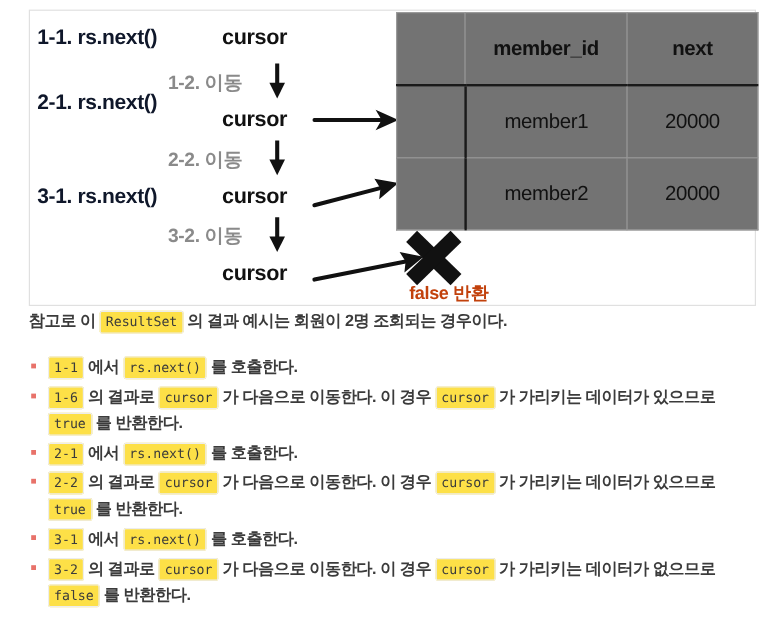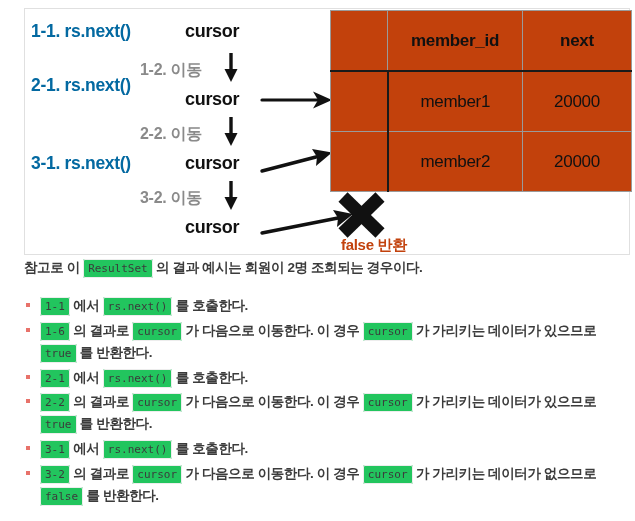--- a/index.html
+++ b/index.html
@@ -35,21 +35,21 @@
 
   .lbl {
     position: absolute;
     white-space: nowrap;
     font-family: "Liberation Sans", sans-serif;
     line-height: 1;
   }
   .step {
     font-size: 17.5px;
     font-weight: 700;
-    color: #0369a1;
+    color: #0f172a;
     letter-spacing: -0.3px;
   }
   .cursor-lbl {
     font-size: 18px;
     font-weight: 700;
     color: #111111;
     letter-spacing: -0.3px;
   }
   .move {
     font-size: 16px;
@@ -66,21 +66,21 @@
 
   
   #rstable {
     position: absolute;
     left: 305px;
     top: 1px;
     width: 298px;
     height: 177px;
     border-collapse: collapse;
     table-layout: fixed;
-    background: #c2410c;
+    background: #737373;
   }
   #rstable td, #rstable th {
     border: 1px solid #9a9a9a;
     text-align: center;
     vertical-align: middle;
     padding: 0;
     font-family: "Liberation Sans", sans-serif;
     color: #111111;
     letter-spacing: -0.3px;
   }
@@ -139,21 +139,21 @@
     left: 10px;
     top: 8px;
     width: 4px;
     height: 4px;
     background: #e8726a;
   }
   code.inl {
     font-family: "DejaVu Sans Mono", "Liberation Mono", monospace;
     font-size: 11px;
     font-weight: 400;
-    background: #22c55e;
+    background: #fde047;
     border: 1px solid #ededed;
     border-radius: 2px;
     padding: 2px 4px;
     color: #3b3b3b;
     letter-spacing: 0;
     white-space: nowrap;
   }
 </style>
 </head>
 <body>

